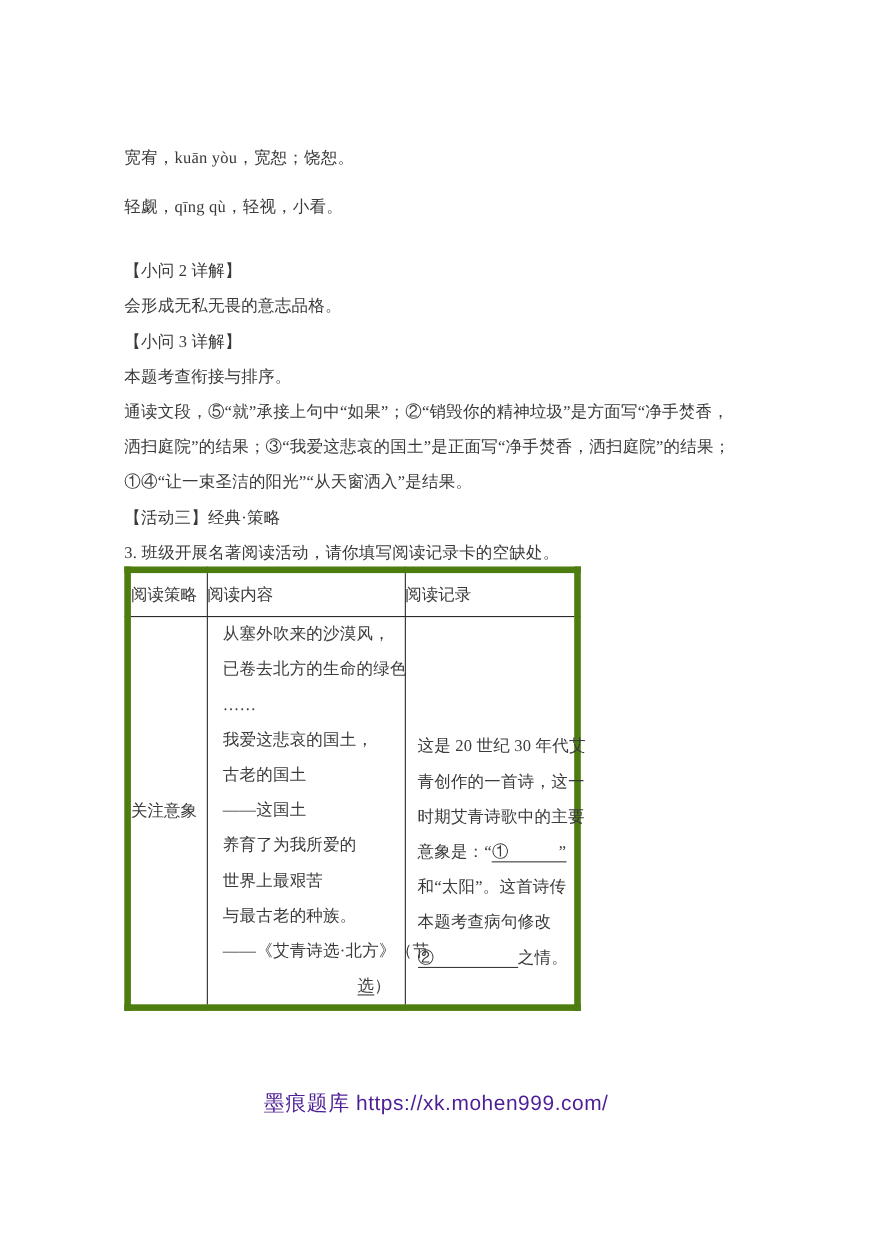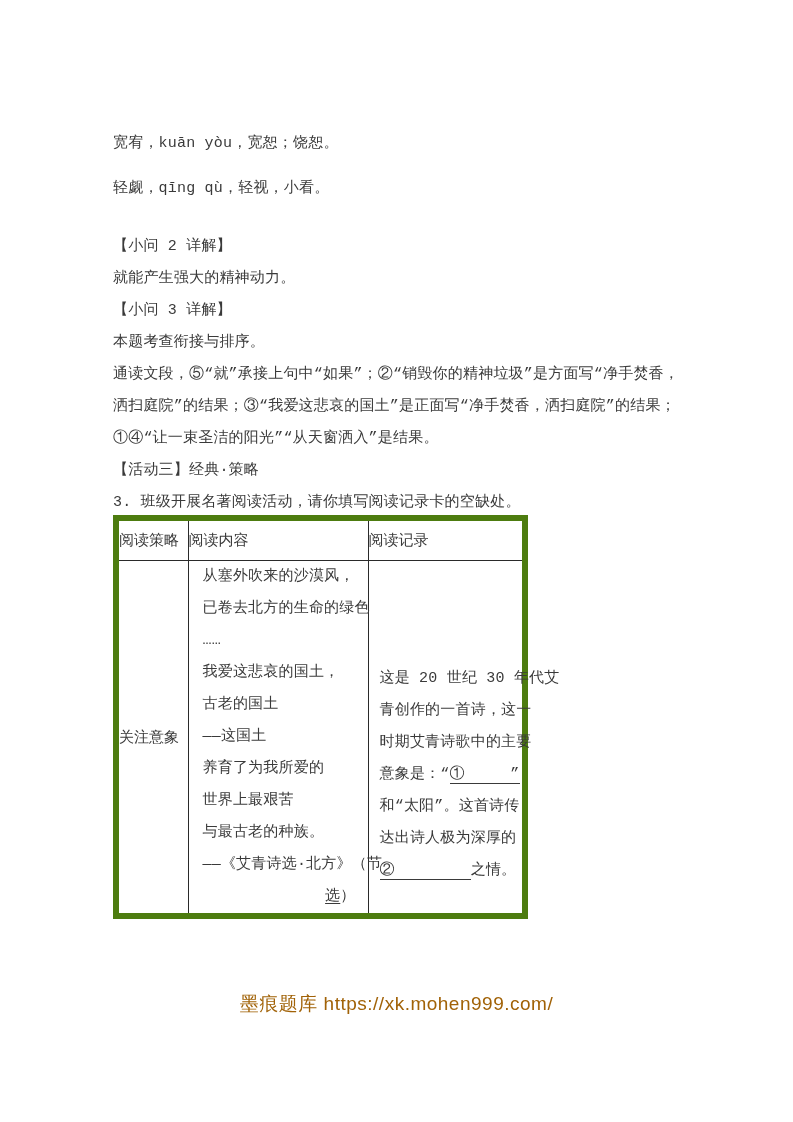--- a/index.html
+++ b/index.html
@@ -10,21 +10,20 @@
   body {
     width: 793px;
     height: 1122px;
     overflow: hidden;
     font-family: "Liberation Serif", "DejaVu Serif", serif;
     color: #3a3a3a;
   }
   .content {
     padding-left: 113px;
     padding-right: 80px;
-    font-family: Liberation Mono, monospace;
   }
   .ln {
     margin: 0;
     line-height: 32px;
     font-size: 15px;
     letter-spacing: 0.2px;
     white-space: nowrap;
   }
   .def-1 { margin-top: 128px; }
   .def-2 { margin-top: 13px; }
@@ -77,34 +76,34 @@
     text-underline-offset: 3px;
   }
 
   .footer {
     margin-top: 72px;
     width: 793px;
     text-align: center;
     font-family: "Liberation Sans", "DejaVu Sans", sans-serif;
     font-size: 19px;
     line-height: 26px;
-    color: #a16207;
+    color: #4c1d95;
     letter-spacing: 0.5px;
   }
 </style>
 </head>
 <body>
 
 <div class="content">
 
   <p class="ln def-1">宽宥，kuān yòu，宽恕；饶恕。</p>
   <p class="ln def-2">轻觑，qīng qù，轻视，小看。</p>
 
   <p class="ln main-start">【小问 2 详解】</p>
-  <p class="ln">就能产生强大的精神动力。</p>
+  <p class="ln">会形成无私无畏的意志品格。</p>
 
   <p class="ln">【小问 3 详解】</p>
   <p class="ln">本题考查衔接与排序。</p>
   <p class="ln">通读文段，⑤“就”承接上句中“如果”；②“销毁你的精神垃圾”是方面写“净手焚香，</p>
   <p class="ln">洒扫庭院”的结果；③“我爱这悲哀的国土”是正面写“净手焚香，洒扫庭院”的结果；</p>
   <p class="ln">①④“让一束圣洁的阳光”“从天窗洒入”是结果。</p>
 
   <p class="ln">【活动三】经典·策略</p>
   <p class="ln">3.  班级开展名著阅读活动，请你填写阅读记录卡的空缺处。</p>
 
@@ -139,21 +138,21 @@
             <p class="ln poem-source-tail"><span class="u-char">选</span><span>）</span></p>
           </div>
         </td>
         <td>
           <div class="record-wrap">
             <p class="ln">这是 20 世纪 30 年代艾</p>
             <p class="ln">青创作的一首诗，这一</p>
             <p class="ln">时期艾青诗歌中的主要</p>
             <p class="ln"><span>意象是：“</span><span class="blank">①　　　”</span></p>
             <p class="ln">和“太阳”。这首诗传</p>
-            <p class="ln">达出诗人极为深厚的</p>
+            <p class="ln">本题考查病句修改</p>
             <p class="ln"><span class="blank">②　　　　　</span><span>之情。</span></p>
           </div>
         </td>
       </tr>
     </tbody>
   </table>
 
 </div>
 
 <div class="footer">墨痕题库 https://xk.mohen999.com/</div>

